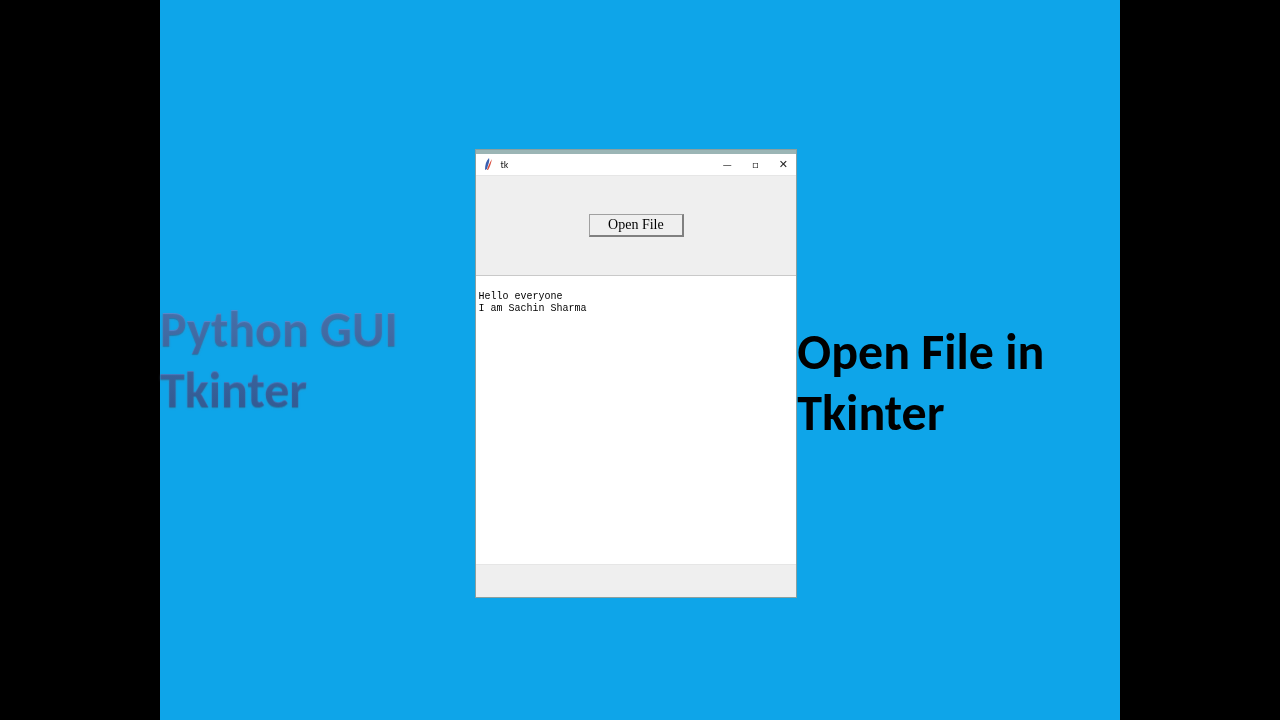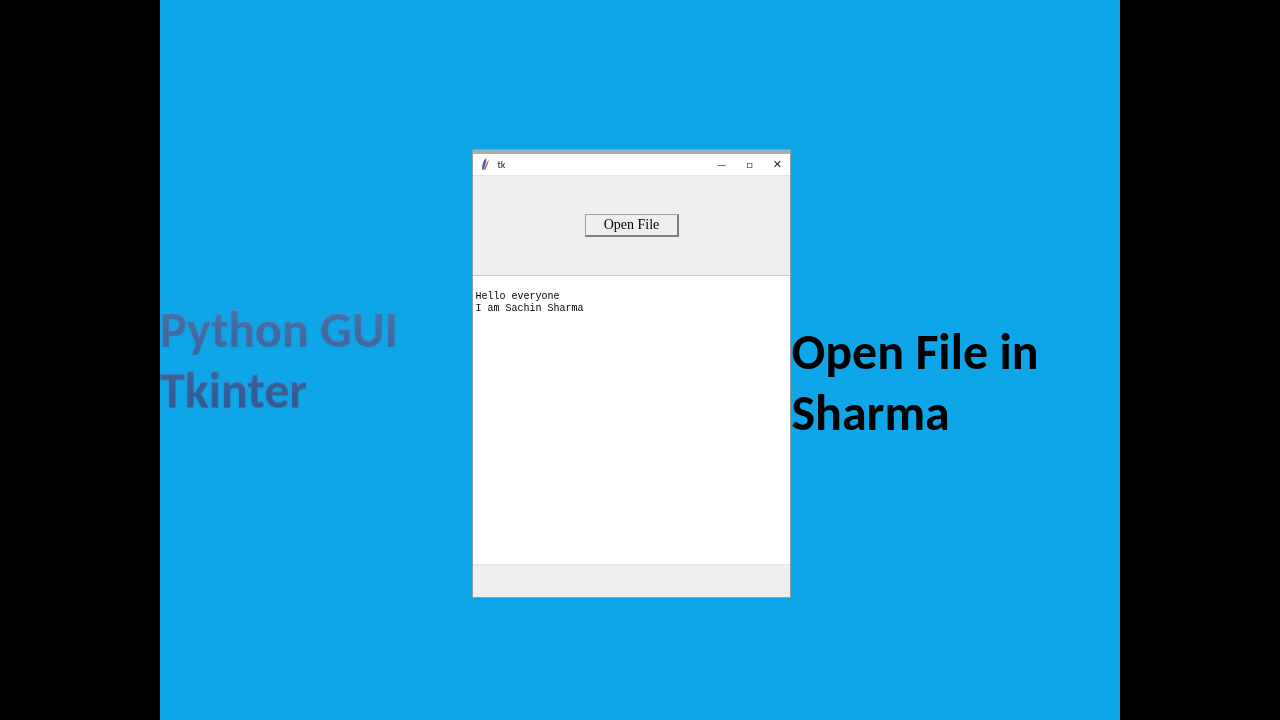--- a/index.html
+++ b/index.html
@@ -137,16 +137,16 @@
       </div>
     </div>
     <div class="top-panel">
       <button class="open-file-btn">Open File</button>
     </div>
     <div class="text-area">Hello everyone
 I am Sachin Sharma</div>
     <div class="bottom-panel"></div>
   </div>
 
-  <div class="heading-bottom">Open File in Sharma</div>
+  <div class="heading-bottom">Open File in Tkinter</div>
 </div>
 
 <div class="black-bar"></div>
 
 </body></html>

